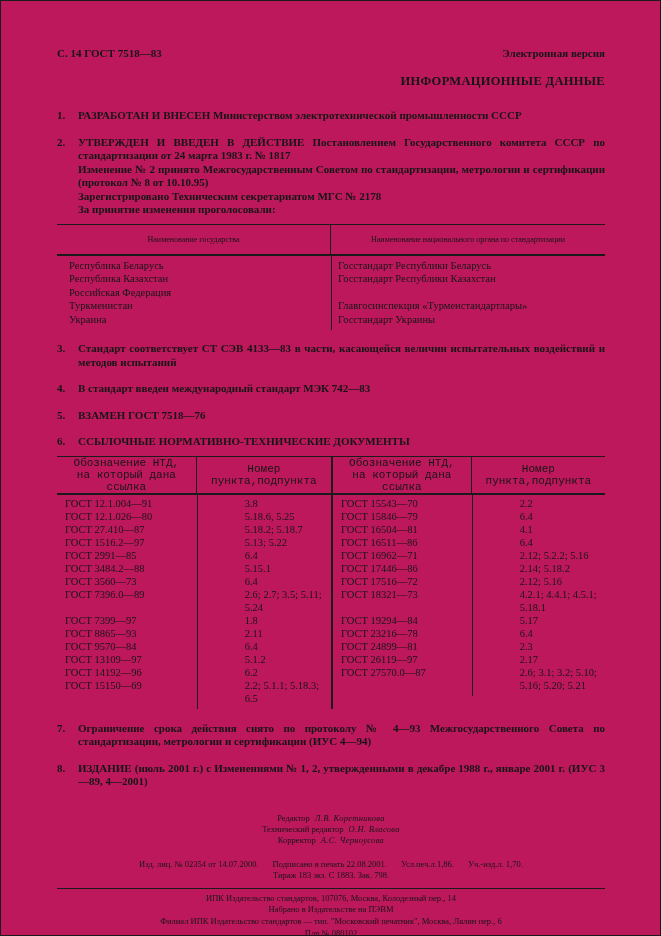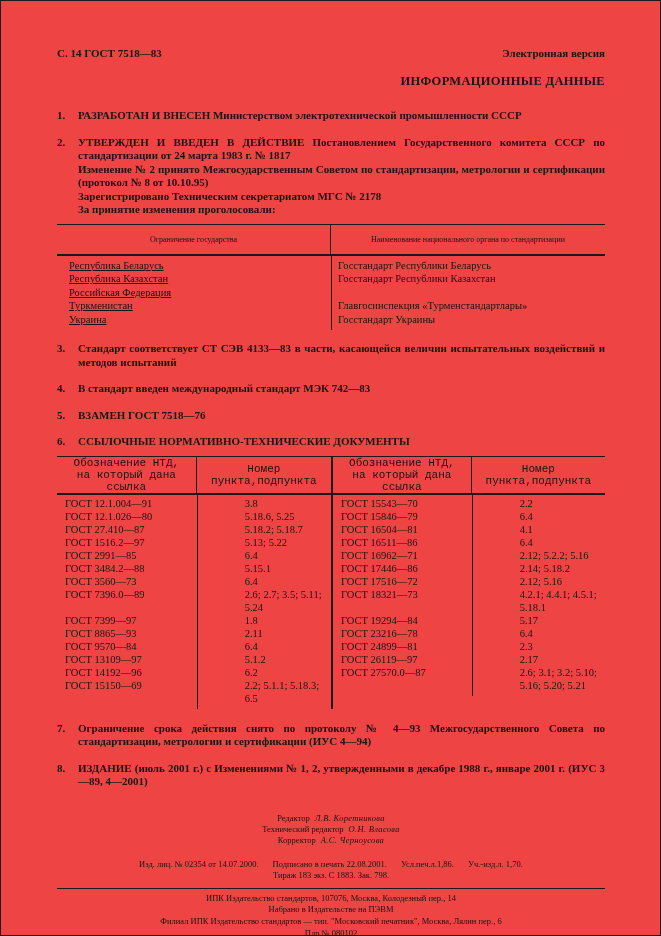--- a/index.html
+++ b/index.html
@@ -1,18 +1,18 @@
 <!DOCTYPE html>
 <html><head>
 <meta charset="utf-8">
 <style>
   html,body { margin:0; padding:0; background:#ffffff; }
   .page {
     width:661px; height:936px; box-sizing:border-box;
-    border:1px solid #1a1a1a; background:#ef4444;
+    border:1px solid #1a1a1a; background:#be185d;
     padding:46px 55px 0 56px;
     font-family:"Liberation Serif", serif; color:#151515;
     overflow:hidden;
   }
   .doc-header { display:flex; justify-content:space-between; font-weight:bold; font-size:11px; }
   .doc-title { text-align:right; font-weight:bold; font-size:12.5px; margin-top:15px; letter-spacing:.3px; }
 
   .item { display:flex; margin-top:13px; font-weight:bold; font-size:11px; line-height:13.5px; }
   .item .num { width:21px; flex:none; }
   .item .body { flex:1; }
@@ -22,21 +22,21 @@
 
   
   .votes-table { margin-top:7px; border-top:1px solid #1a1a1a; font-weight:normal; }
   .vt-head { display:flex; border-bottom:2px solid #1a1a1a; height:29px; font-size:8px; }
   .vt-head .vt-c1 { width:50%; box-sizing:border-box; border-right:1px solid #1a1a1a;
                     display:flex; align-items:center; justify-content:center; text-align:center; }
   .vt-head .vt-c2 { flex:1; display:flex; align-items:center; justify-content:center; text-align:center; }
   .vt-body { position:relative; padding:3px 0 4px; }
   .vt-body::after { content:""; position:absolute; top:0; bottom:0; left:50%; width:1px; background:#1a1a1a; }
   .vt-row { display:flex; font-size:10.5px; line-height:13.5px; }
-  .vt-row .vt-c1 { width:50%; box-sizing:border-box; padding-left:12px;text-decoration:underline; }
+  .vt-row .vt-c1 { width:50%; box-sizing:border-box; padding-left:12px; }
   .vt-row .vt-c2 { flex:1; padding-left:7px; }
 
   
   .refs-table { display:flex; border-top:1px solid #1a1a1a; margin-top:7px; font-weight:normal; }
   .rt-half { width:50%; box-sizing:border-box; }
   .rt-right { border-left:2px solid #1a1a1a; }
   .rt-head { display:flex; border-bottom:2px solid #1a1a1a; height:36px; font-size:11px;font-family:Liberation Mono, monospace; }
   .rt-head .rt-c1 { width:51%; box-sizing:border-box; border-right:1px solid #1a1a1a;
                     display:flex; align-items:center; justify-content:center; text-align:center; }
   .rt-head .rt-c1 span { max-width:118px; }
@@ -84,21 +84,21 @@
     <p>УТВЕРЖДЕН И ВВЕДЕН В ДЕЙСТВИЕ Постановлением Государственного комитета СССР по стандартизации от 24 марта 1983 г. № 1817</p>
         <p>Изменение № 2 принято Межгосударственным Советом по стандартизации, метрологии и сертификации (протокол № 8 от 10.10.95)</p>
         <p>Зарегистрировано Техническим секретариатом МГС № 2178</p>
         <p>За принятие изменения проголосовали:</p>
       </div>
   </div>
 
   <div class="votes-table">
     <div class="vt-head">
       <div class="vt-c1">
-          <span>Ограничение государства</span>
+          <span>Наименование государства</span>
         </div>
       <div class="vt-c2">
           <span>Наименование национального органа по стандартизации</span>
         </div>
     </div>
     <div class="vt-body">
 
         <div class="vt-row">
           <div class="vt-c1">Республика Беларусь</div>
           <div class="vt-c2">Госстандарт Республики Беларусь</div>

